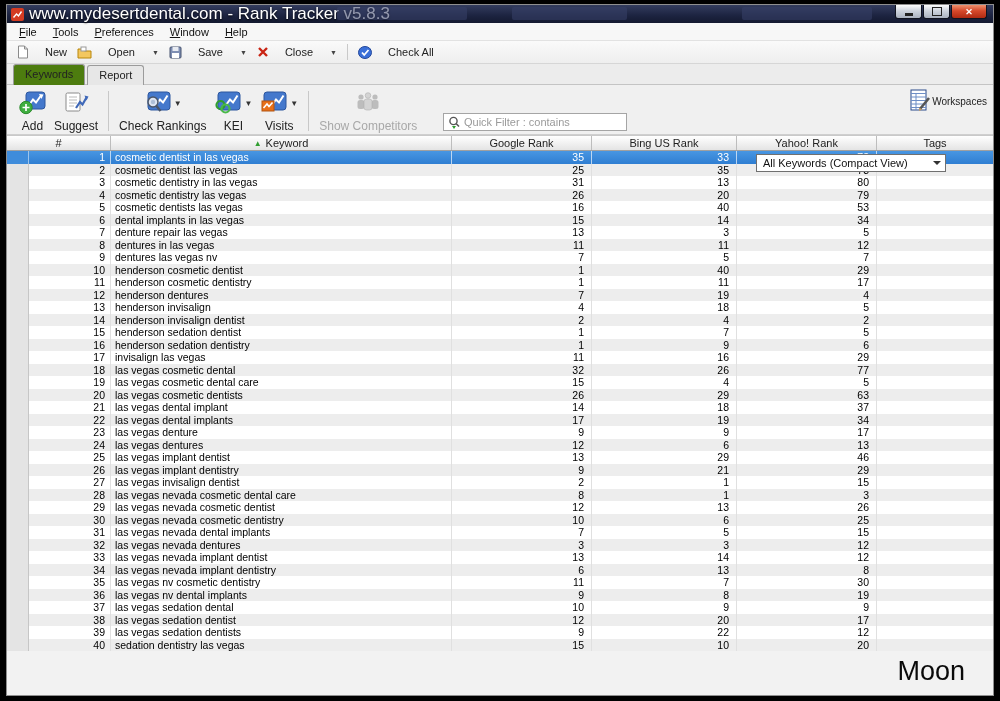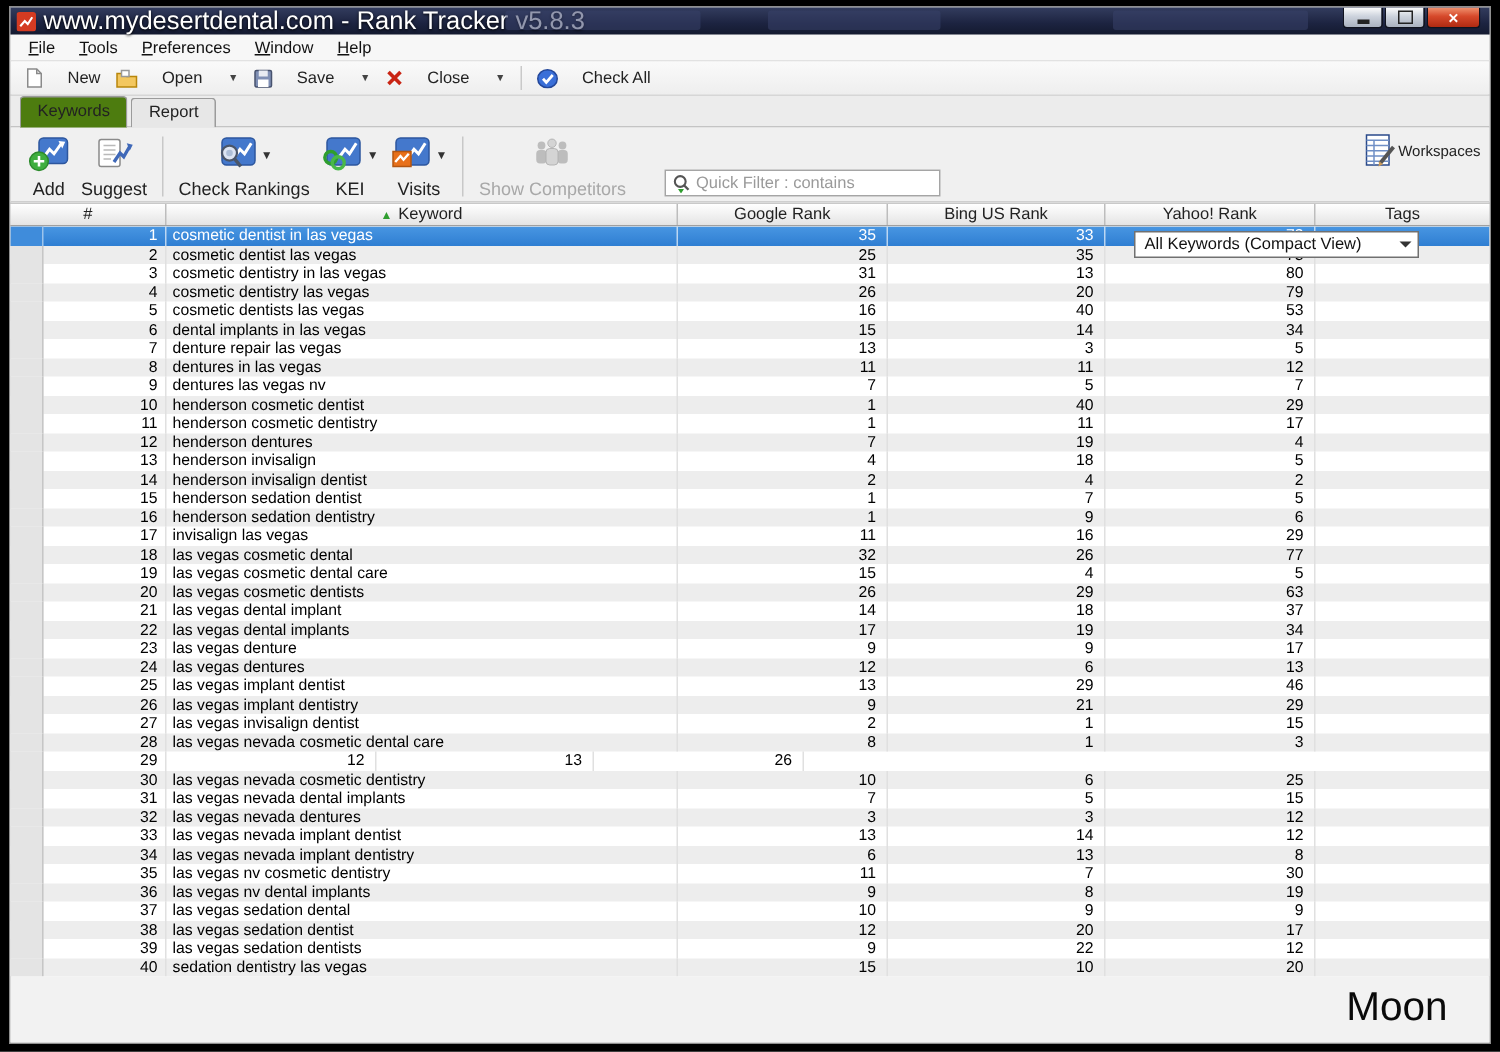--- a/index.html
+++ b/index.html
@@ -547,20 +547,21 @@
         <div class="c num">28</div>
         <div class="c kw">las vegas nevada cosmetic dental care</div>
         <div class="c rk g">8</div>
         <div class="c rk b">1</div>
         <div class="c rk y">3</div>
         <div class="c tags"></div>
       </div>
       <div class="trow">
         <div class="c gut"></div>
         <div class="c num">29</div>
+        <div class="c kw">las vegas nevada cosmetic dentist</div>
         <div class="c rk g">12</div>
         <div class="c rk b">13</div>
         <div class="c rk y">26</div>
         <div class="c tags"></div>
       </div>
       <div class="trow">
         <div class="c gut"></div>
         <div class="c num">30</div>
         <div class="c kw">las vegas nevada cosmetic dentistry</div>
         <div class="c rk g">10</div>

